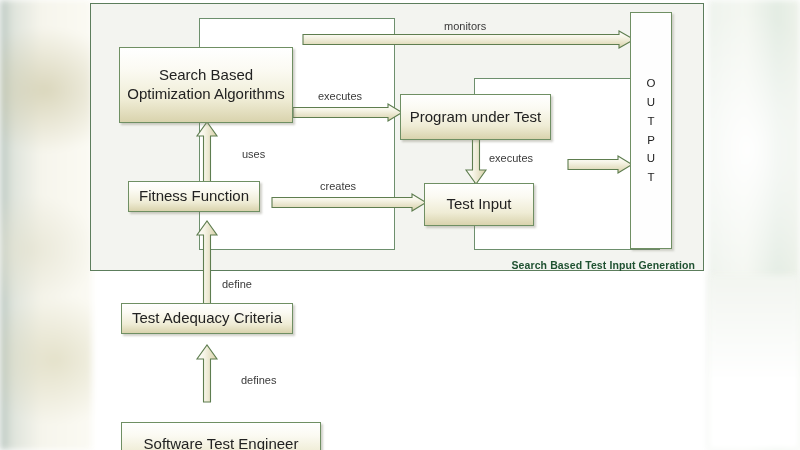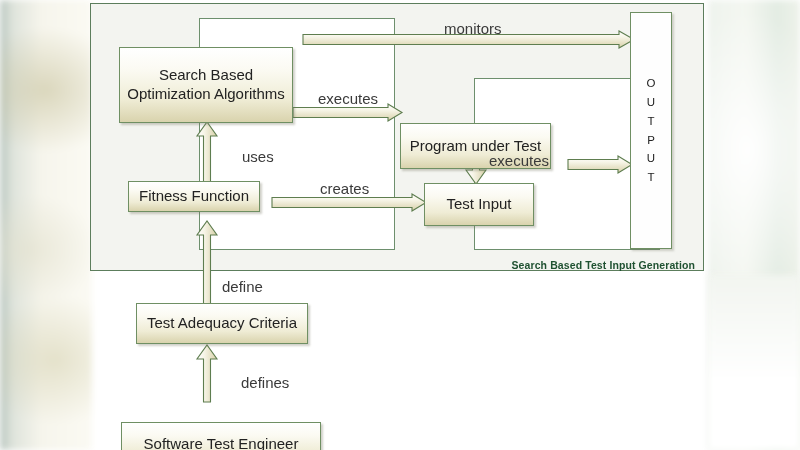--- a/index.html
+++ b/index.html
@@ -66,23 +66,23 @@
     border:1.3px solid #6f8f63;
     background:linear-gradient(180deg,#ffffff 0%, #fbfaf2 30%, #efecd5 70%, #d9d3ad 100%);
     box-shadow:1.5px 1.5px 2px rgba(120,120,100,.35);
     display:flex;align-items:center;justify-content:center;text-align:center;
     color:#222222;font-size:15px;line-height:1.25;
   }
   .node .lines{padding:0 6px;}
 
   #node-sboa{left:119px;top:47px;width:174px;height:76px;}
   #node-fitness{left:128px;top:181px;width:132px;height:31px;}
-  #node-put{left:400px;top:94px;width:151px;height:46px;margin-top:29px;}
+  #node-put{left:400px;top:94px;width:151px;height:46px;}
   #node-testinput{left:424px;top:183px;width:110px;height:43px;}
-  #node-tac{left:121px;top:303px;width:172px;height:41px;margin-left:15px;}
+  #node-tac{left:121px;top:303px;width:172px;height:31px;}
   #node-ste{left:121px;top:422px;width:200px;height:44px;align-items:center;}
 
   .output-box{
     position:absolute;left:630px;top:12px;width:42px;height:237px;
     box-sizing:border-box;
     border:1.3px solid #6f8f63;
     background:#fefefe;
     box-shadow:1.5px 1.5px 2px rgba(120,120,100,.3);
     display:flex;flex-direction:column;align-items:center;justify-content:center;
     color:#222222;font-size:11.5px;
@@ -90,21 +90,21 @@
   .output-box span{display:block;line-height:1.65;}
 
   
   .arrow{position:absolute;}
   .arrow svg{display:block;overflow:visible;}
   .arrow-fill-h{fill:url(#gradH);stroke:#5e7d4f;stroke-width:1.1;}
   .arrow-fill-v{fill:url(#gradV);stroke:#5e7d4f;stroke-width:1.1;}
 
   
   .edge-label{
-    position:absolute;font-size:15px;color:#3a3a3a;white-space:nowrap;
+    position:absolute;font-size:11px;color:#3a3a3a;white-space:nowrap;
   }
   #lbl-monitors{left:444px;top:20px;}
   #lbl-executes1{left:318px;top:90px;}
   #lbl-creates{left:320px;top:180px;}
   #lbl-uses{left:222px;top:148px;margin-left:20px;}
   #lbl-executes2{left:489px;top:152px;}
   #lbl-define{left:222px;top:278px;}
   #lbl-defines{left:222px;top:374px;margin-left:19px;}
 </style>
 </head>

